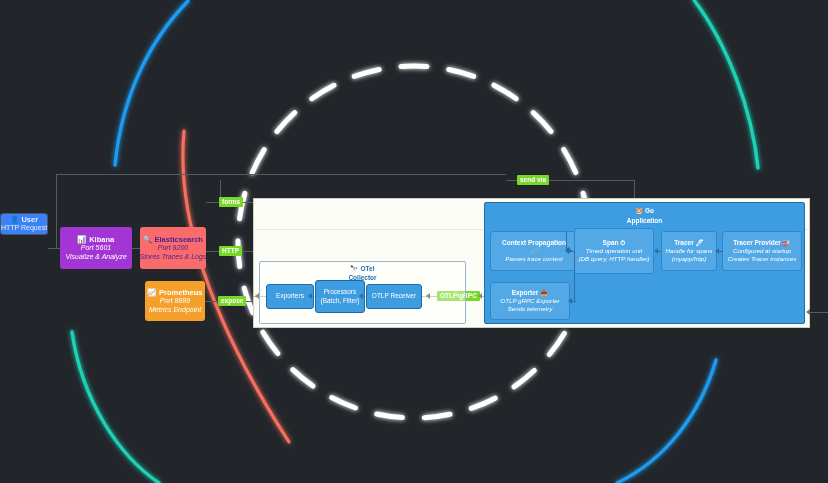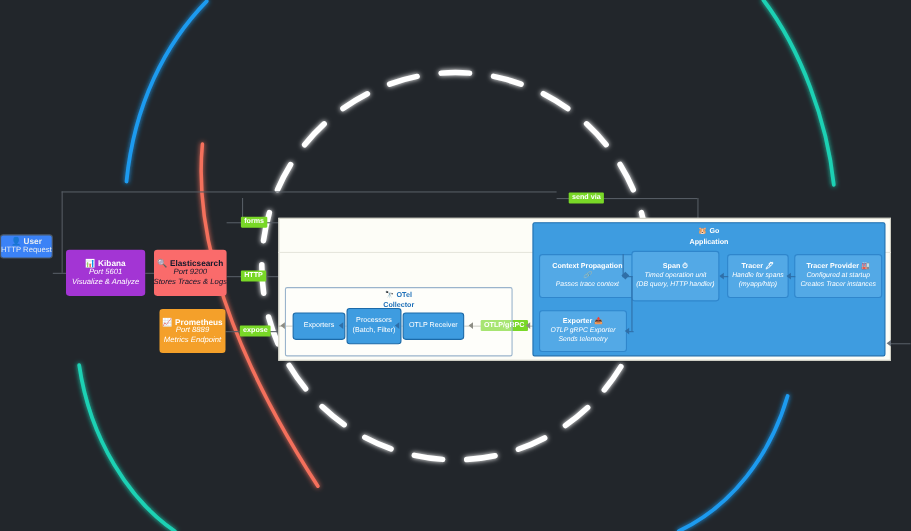--- a/index.html
+++ b/index.html
@@ -75,21 +75,21 @@
   .n-kibana {
     left: 60px; top: 227px; width: 72px; height: 42px;
     background: #a335d4; color: #ffffff;
   }
   .n-trace {
     left: 140px; top: 178px; width: 66px; height: 42px;
     background: #2ec4a6; color: #ffffff;
   }
   .n-es {
     left: 140px; top: 227px; width: 66px; height: 42px;
-    background: #fa6b6b; color: #0f172a;
+    background: #fa6b6b; color: #4c1d95;
   }
   .n-prom {
     left: 145px; top: 281px; width: 60px; height: 40px;
     background: #f4a02a; color: #ffffff; justify-content: center;
   }
 
   
   .elabel {
     position: absolute;
     background: #79d827;

